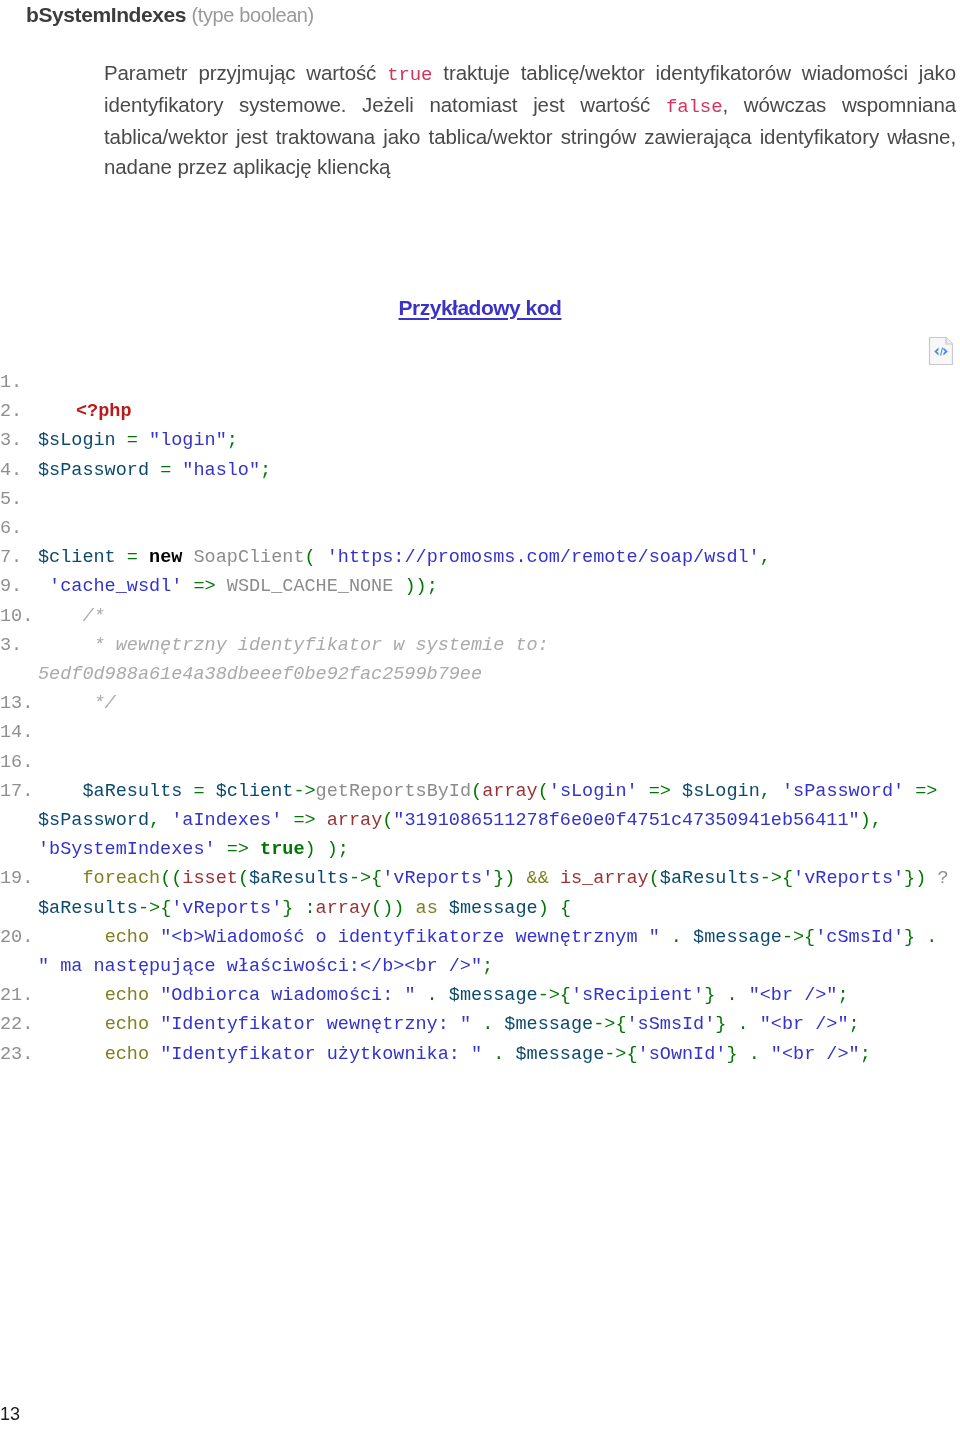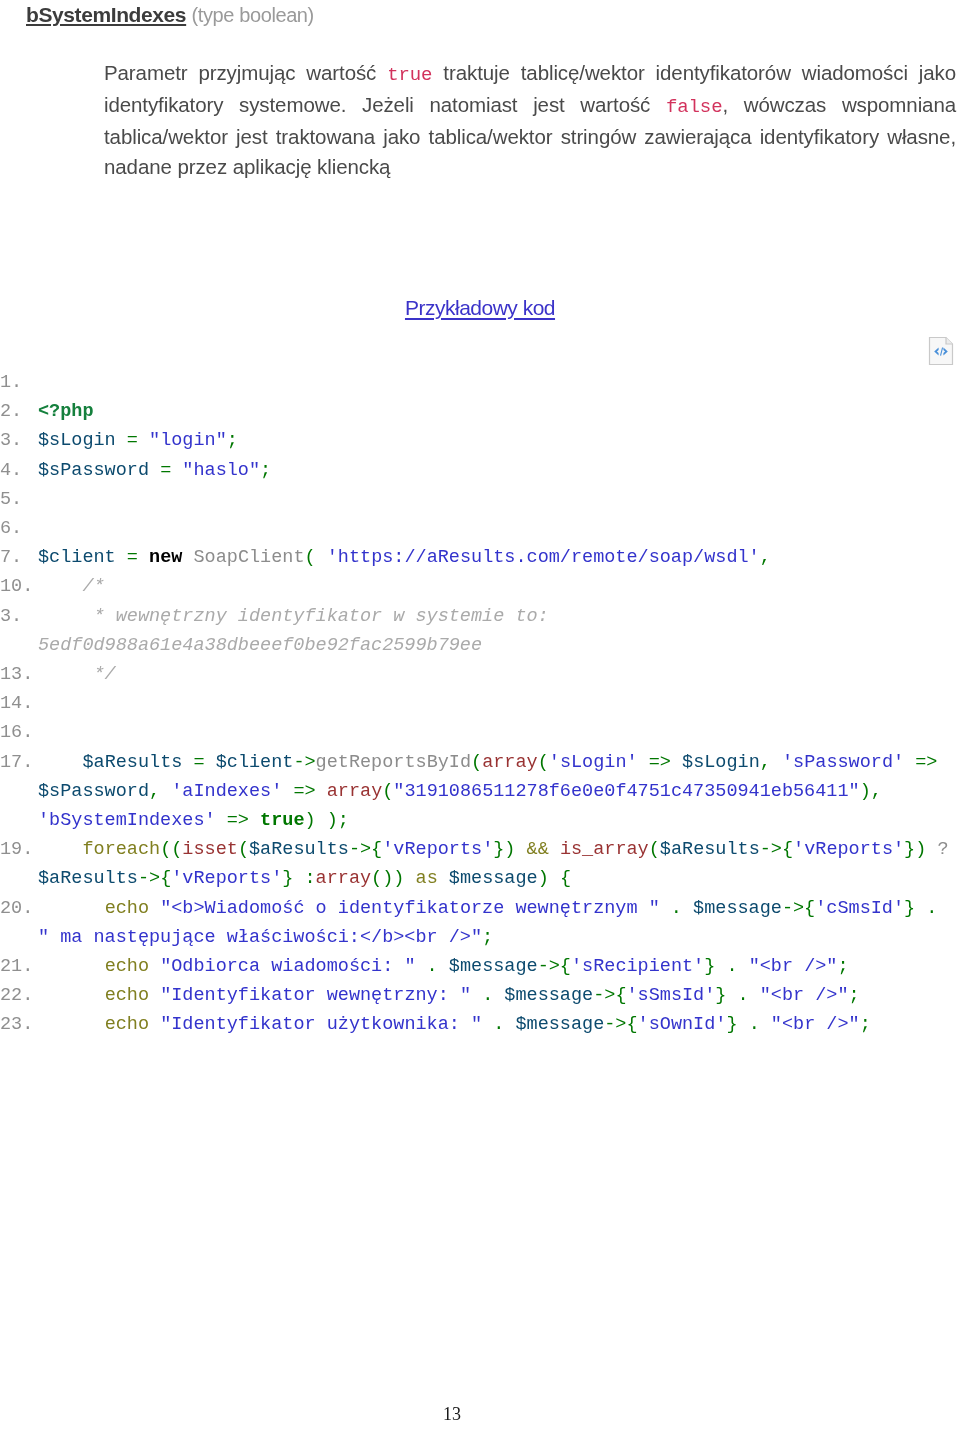--- a/index.html
+++ b/index.html
@@ -21,21 +21,20 @@
     left: 26px;
     top: 2px;
     font-size: 21px;
     line-height: 26px;
     white-space: nowrap;
     letter-spacing: -0.4px;
   }
   .param-title .pname {
     font-weight: bold;
     color: #3c3c3c;
-    text-decoration: underline;
   }
   .param-title .ptype {
     font-weight: normal;
     color: #9a9a9a;
     font-size: 20px;
   }
 
   
   .desc {
     position: absolute;
@@ -56,21 +55,21 @@
   }
 
   
   .section-heading {
     position: absolute;
     top: 296px;
     left: 0;
     width: 960px;
     text-align: center;
     font-size: 21px;
-    font-weight: normal;
+    font-weight: bold;
     letter-spacing: -0.5px;
   }
   .section-heading .link {
     color: #3b33c9;
     text-decoration: underline;
     text-underline-offset: 3px;
   }
 
   
   .code-icon {
@@ -102,39 +101,38 @@
     color: #8f8f8f;
     display: inline-block;
     width: 38px;
     text-indent: 0;
     white-space: pre;
   }
   .code-line .body { white-space: pre-wrap; }
 
   
   .c-plain   { color: #8c8c8c; }
-  .c-php     { color: #15803d; font-weight: bold; }
+  .c-php     { color: #b91c1c; font-weight: bold; margin-left: 38px; }
   .c-var     { color: #0c4a6e; }
   .c-op      { color: #007700; }
   .c-str     { color: #3333cc; }
   .c-fn      { color: #993333; }
   .c-kw      { color: #000000; font-weight: bold; }
   .c-kw2     { color: #807f20; }
   .c-const   { color: #8c8c8c; }
   .c-comment { color: #aaaaaa; font-style: italic; }
   .c-true    { color: #007700; font-weight: bold; }
 
   
   .page-number {
     position: absolute;
     left: 0;
     top: 1404px;
     width: 904px;
-    text-align: center;
-    font-family: Liberation Serif, serif;
+    font-family: Liberation Sans, sans-serif;
     font-size: 18px;
     color: #1a1a1a;
   }
 </style>
 </head>
 <body>
 
 <div class="param-title">
   <span class="pname">bSystemIndexes</span><span> </span><span class="ptype">(type boolean)</span>
 </div>
@@ -164,23 +162,24 @@
   <div class="code-line"><span class="ln">2.</span><span class="body"><span class="c-php">&lt;?php</span></span></div>
 
   <div class="code-line"><span class="ln">3.</span><span class="body"><span class="c-var">$sLogin</span> <span class="c-op">=</span> <span class="c-str">"login"</span><span class="c-op">;</span></span></div>
 
   <div class="code-line"><span class="ln">4.</span><span class="body"><span class="c-var">$sPassword</span> <span class="c-op">=</span> <span class="c-str">"haslo"</span><span class="c-op">;</span></span></div>
 
   <div class="code-line"><span class="ln">5.</span><span class="body"></span></div>
 
   <div class="code-line"><span class="ln">6.</span><span class="body"></span></div>
 
-  <div class="code-line"><span class="ln">7.</span><span class="body"><span class="c-var">$client</span> <span class="c-op">=</span> <span class="c-kw">new</span> <span class="c-const">SoapClient</span><span class="c-op">(</span> <span class="c-str">'https://aResults.com/remote/soap/wsdl'</span><span class="c-op">,</span></span></div>
-
-
+  <div class="code-line"><span class="ln">7.</span><span class="body"><span class="c-var">$client</span> <span class="c-op">=</span> <span class="c-kw">new</span> <span class="c-const">SoapClient</span><span class="c-op">(</span> <span class="c-str">'https://promosms.com/remote/soap/wsdl'</span><span class="c-op">,</span></span></div>
+
+
+  <div class="code-line"><span class="ln">9.</span><span class="body"> <span class="c-str">'cache_wsdl'</span> <span class="c-op">=&gt;</span> <span class="c-const">WSDL_CACHE_NONE</span> <span class="c-op">));</span></span></div>
 
   <div class="code-line"><span class="ln">10.</span><span class="body"><span class="c-comment">    /*</span></span></div>
 
 
   <div class="code-line"><span class="ln">3.</span><span class="body c-comment">     * wewnętrzny identyfikator w systemie to: 5edf0d988a61e4a38dbeeef0be92fac2599b79ee</span></div>
 
   <div class="code-line"><span class="ln">13.</span><span class="body c-comment">     */</span></div>
 
   <div class="code-line"><span class="ln">14.</span><span class="body"></span></div>
 

